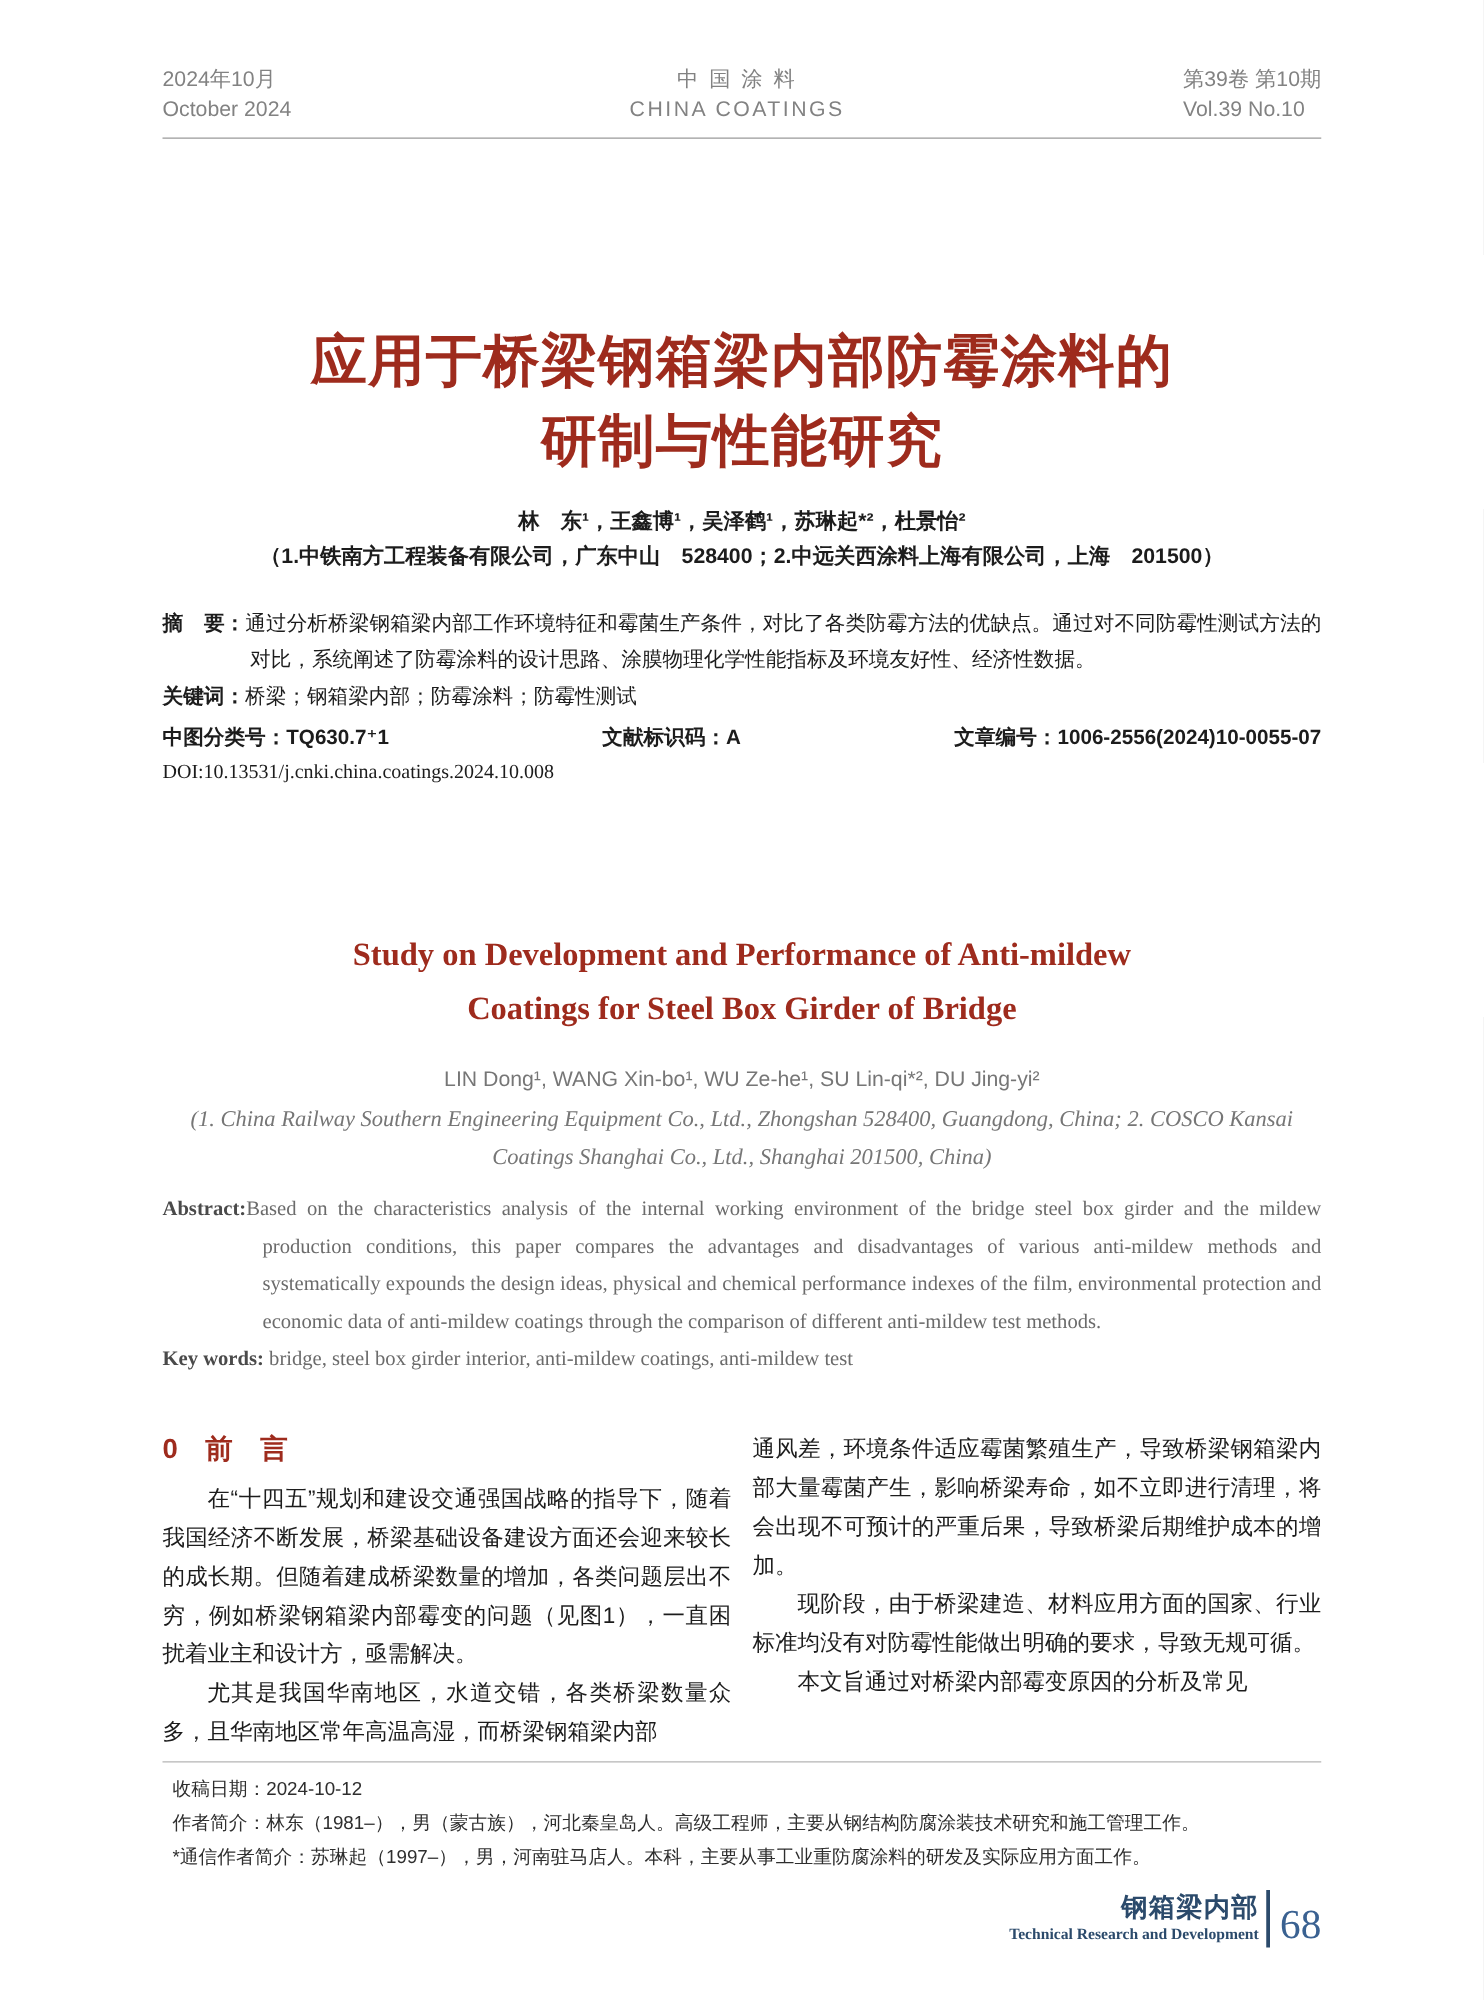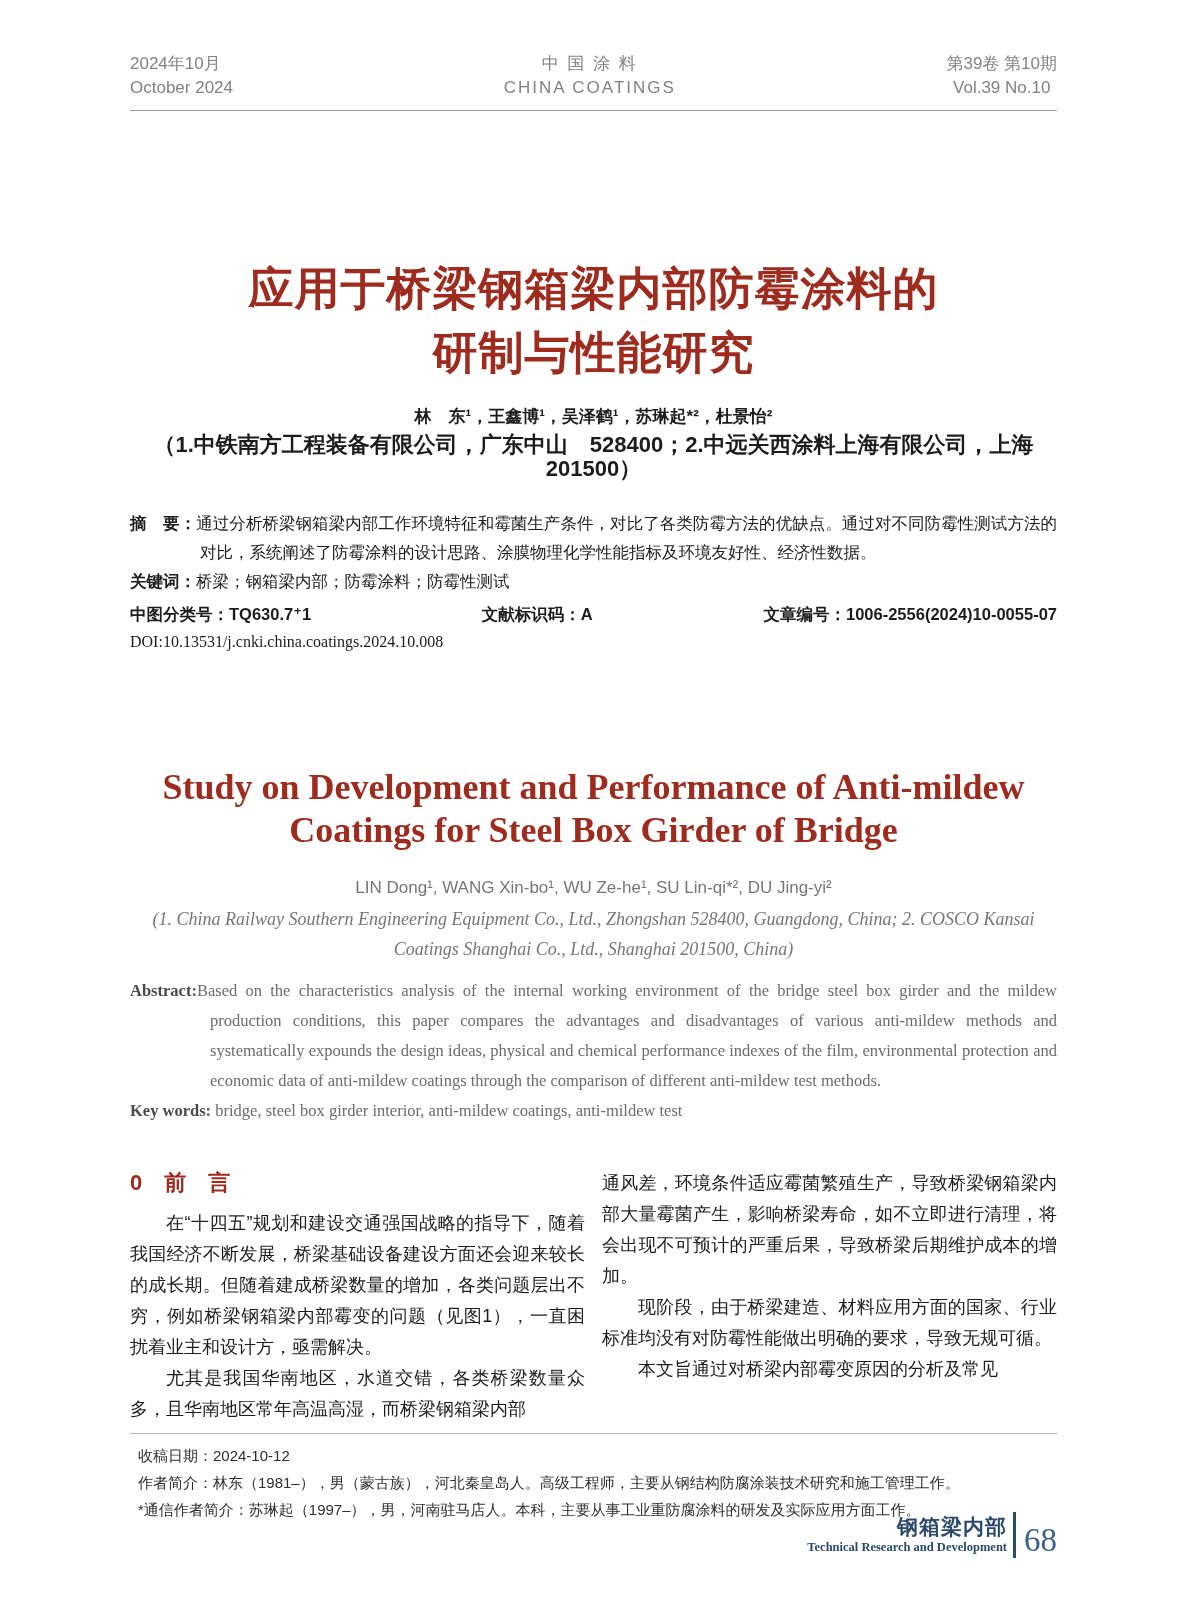--- a/index.html
+++ b/index.html
@@ -15,29 +15,29 @@
   
   .journal-header{
     margin:0 130px;padding-top:52px;padding-bottom:10px;
     border-bottom:1.5px solid #9a9a9a;
     display:flex;justify-content:space-between;align-items:flex-end;
     color:#828282;font-size:17px;line-height:24px;
   }
   .jh-col{display:flex;flex-direction:column;}
   .jh-left{text-align:left;}
   .jh-center{text-align:center;letter-spacing:2px;}
-  .jh-right{text-align:center;}
+  .jh-right{text-align:left;}
 
   
   .title-cn{
     margin-top:146px;text-align:center;font-weight:bold;
     font-size:45px;line-height:64px;letter-spacing:1px;
   }
   .authors-cn{margin-top:20px;text-align:center;font-weight:bold;font-size:17px;line-height:24px;}
-  .affiliation-cn{margin-top:4px;text-align:center;font-weight:bold;font-size:22px;line-height:24px;}
+  .affiliation-cn{margin-top:4px;text-align:center;font-weight:bold;font-size:17px;line-height:24px;}
 
   
   .abstract-cn{
     margin-top:28px;font-size:16.5px;line-height:29px;text-align:justify;
     padding-left:70px;text-indent:-70px;
   }
   .keywords-cn{margin-top:0;font-size:16.5px;line-height:29px;}
   .label-b{font-weight:bold;}
   .meta-row{
     margin-top:6px;display:flex;justify-content:space-between;
@@ -45,21 +45,21 @@
   }
   .doi-line{
     margin-top:4px;font-size:16px;line-height:24px;
     font-family:"Liberation Serif","DejaVu Serif",serif;font-weight:normal;
   }
 
   
   .title-en{
     margin-top:112px;text-align:center;font-weight:bold;
     font-family:"Liberation Serif","DejaVu Serif",serif;
-    font-size:36px;line-height:43px;
+    font-size:26px;line-height:43px;
   }
   .authors-en{margin-top:24px;text-align:center;font-size:17px;line-height:24px;color:#767676;}
   .affiliation-en{
     margin-top:4px;text-align:center;font-style:italic;color:#767676;
     font-family:"Liberation Serif","DejaVu Serif",serif;
     font-size:18px;line-height:30px;
   }
   .abstract-en{
     margin-top:12px;color:#6b6b6b;text-align:justify;
     font-family:"Liberation Serif","DejaVu Serif",serif;

